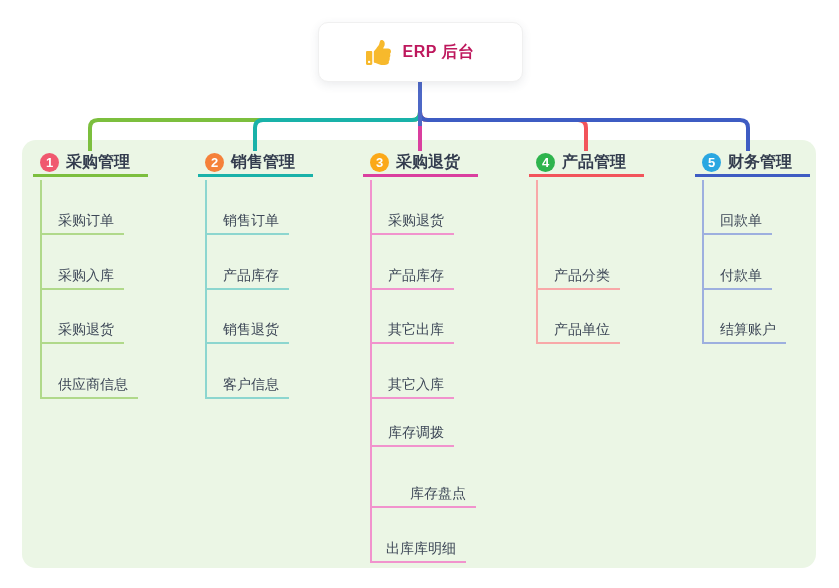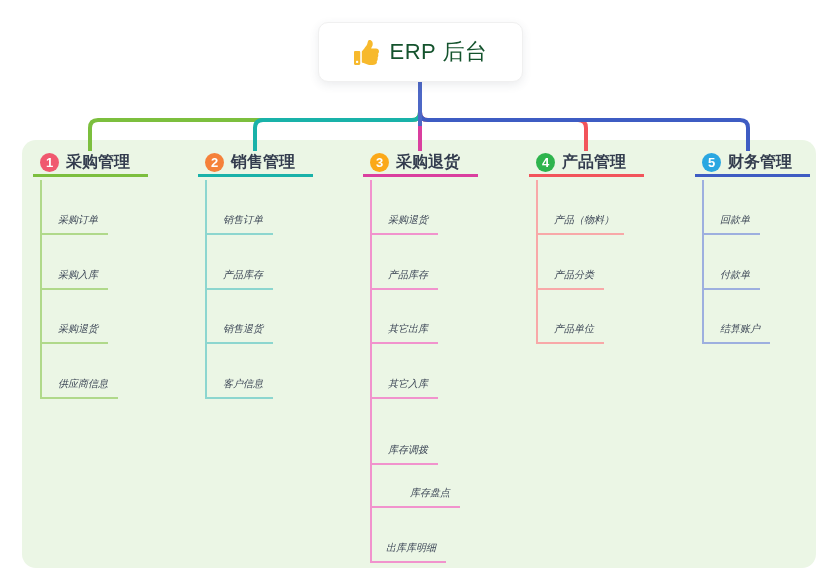--- a/index.html
+++ b/index.html
@@ -18,21 +18,21 @@
   
   #wires{position:absolute;left:0;top:0;width:839px;height:588px;pointer-events:none;}
   
   #root-node{
     position:absolute;left:318px;top:22px;width:205px;height:60px;
     background:#ffffff;border:1px solid #f0f0f0;border-radius:10px;
     box-shadow:0 3px 10px rgba(60,70,90,.10);
     display:flex;align-items:center;justify-content:center;gap:11px;
     box-sizing:border-box;
   }
-  #root-node .root-label{font-size:22px;font-weight:400;color:#14532d;letter-spacing:.5px;}
+  #root-node .root-label{font-size:16px;font-weight:700;color:#be185d;letter-spacing:.5px;}
   .thumb-svg{width:25px;height:25px;display:block;}
   
   .branch{position:absolute;top:150px;width:160px;}
   #b1{left:33px;} #b2{left:198px;} #b3{left:363px;} #b4{left:529px;} #b5{left:695px;}
   .branch-title{
     width:115px;height:27px;border-bottom:3px solid var(--c,#999);
     display:flex;align-items:center;gap:7px;padding-left:7px;box-sizing:border-box;
   }
   .badge{
     width:19px;height:19px;border-radius:50%;background:var(--badge,#888);
@@ -40,24 +40,24 @@
     flex:0 0 19px;
   }
   .branch-title .title-label{font-size:16px;font-weight:600;color:#333c4e;white-space:nowrap;}
   .vline{position:absolute;left:7px;top:30px;width:2px;background:var(--light,#ccc);}
   #b1 .vline,#b2 .vline{height:219px;}
   #b3 .vline{height:383px;}
   #b4 .vline,#b5 .vline{height:164px;}
   .item{
     position:absolute;left:7px;height:26px;line-height:26px;
     padding:0 10px 0 18px;border-bottom:2px solid var(--light,#ccc);
-    font-size:10px;color:#3d4757;white-space:nowrap;font-style:italic;
+    font-size:14px;color:#3d4757;white-space:nowrap;
   }
   .r1{top:57px;} .r2{top:112px;} .r3{top:166px;} .r4{top:221px;}
-  .r5{top:287px;text-align:center;} .r6{top:330px;padding-left:40px;} .r7{top:385px;padding-left:16px;}
+  .r5{top:269px;text-align:center;} .r6{top:330px;padding-left:40px;} .r7{top:385px;padding-left:16px;}
 </style>
 </head>
 <body>
 
 <div id="stage">
 
   <div id="panel"></div>
 
   <svg id="wires" viewBox="0 0 839 588" xmlns="http://www.w3.org/2000/svg">
     <path d="M420 82 L420 112 Q420 120 412 120 L98 120 Q90 120 90 128 L90 151" fill="none" stroke-width="4" stroke="#7cbf3e"></path>
@@ -113,21 +113,20 @@
     <div class="item r6">库存盘点</div>
     <div class="item r7">出库库明细</div>
   </div>
 
   <div class="branch" id="b4" style="--c: #f2545b; --light: #f8a8a8; --badge: #2eb44d;">
     <div class="branch-title">
       <span class="badge">4</span>
       <span class="title-label">产品管理</span>
     </div>
     <div class="vline"></div>
-    <div class="item r1">产品（物料）</div>
     <div class="item r2">产品分类</div>
     <div class="item r3">产品单位</div>
   </div>
 
   <div class="branch" id="b5" style="--c: #3e5cc3; --light: #9dafdf; --badge: #2aa7e1;">
     <div class="branch-title">
       <span class="badge">5</span>
       <span class="title-label">财务管理</span>
     </div>
     <div class="vline"></div>

